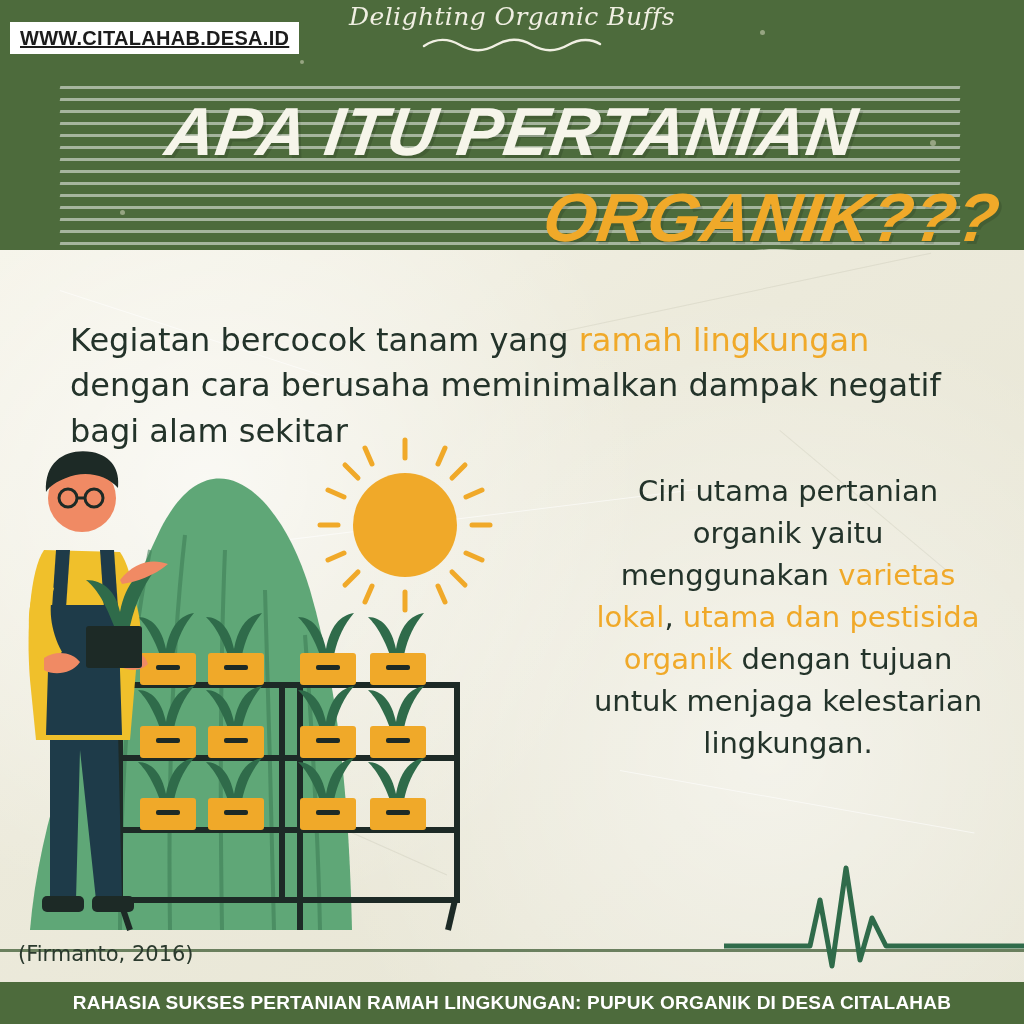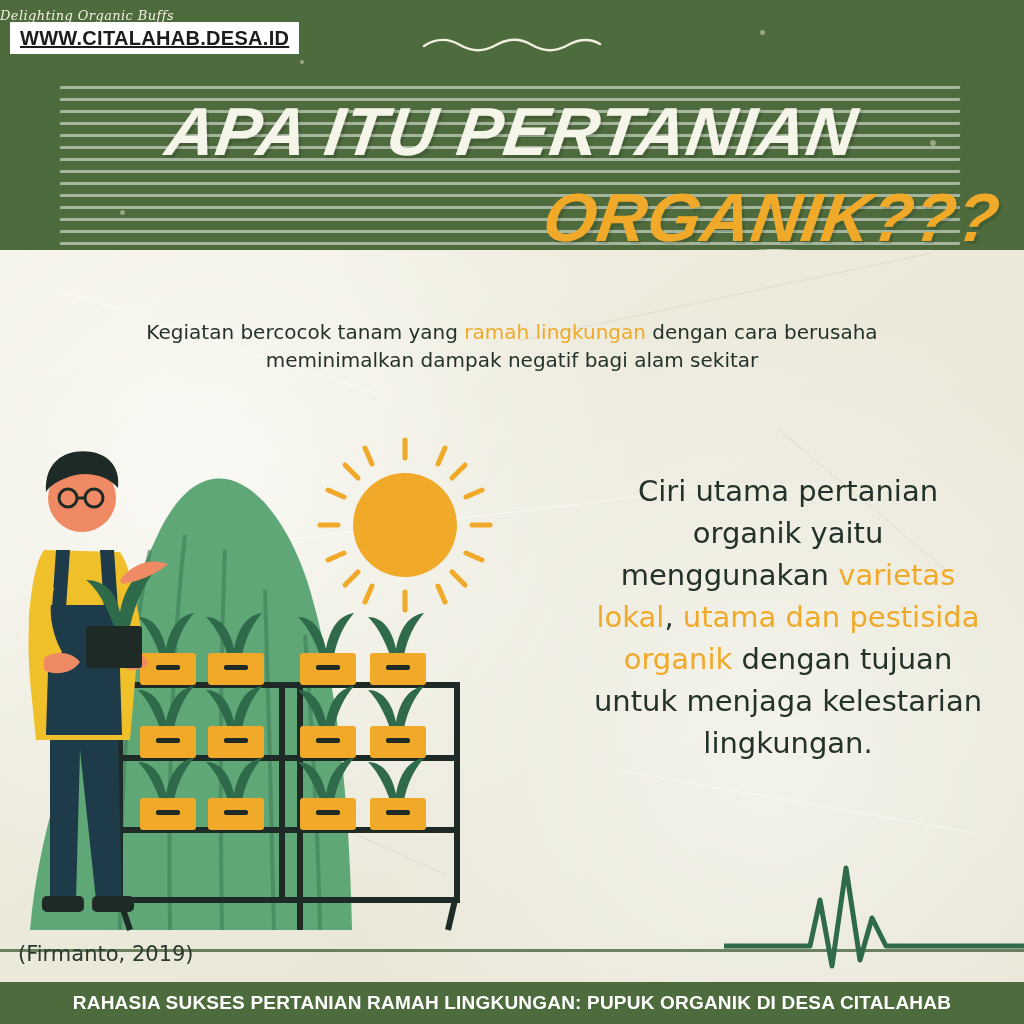--- a/index.html
+++ b/index.html
@@ -36,27 +36,27 @@
   }
   .speck {
     position: absolute;
     background: #dfe0c8;
     border-radius: 50%;
     opacity: .5;
   }
 
   .script-title {
     position: absolute;
-    top: 8px;
-    left: 0;
-    width: 1024px;
-    text-align: left;
+    top: 2px;
+    left: 0;
+    width: 1024px;
+    text-align: center;
     font-family: "DejaVu Serif", serif;
     font-style: italic;
-    font-size: 13px;
+    font-size: 25px;
     letter-spacing: .4px;
     color: #f0efe2;
   }
   .squiggle {
     position: absolute;
     top: 36px;
     left: 50%;
     transform: translateX(-50%);
   }
 
@@ -123,22 +123,21 @@
     transform-origin: left top;
   }
   .crease.dark { background: rgba(130,130,110,.13); }
 
   
   .intro {
     position: absolute;
     left: 70px;
     top: 318px;
     width: 884px;
-    text-align: center;
-    font-size: 20px;
+    font-size: 32px;
     line-height: 1.42;
     color: #23332a;
     font-family: "DejaVu Sans", sans-serif;
   }
   .hl { color: #f0a929; }
 
   
   .right-col {
     position: absolute;
     right: 36px;
@@ -421,19 +420,19 @@
       <path d="M120,150 C 134,132 152,128 168,134 C 154,146 136,152 122,154 Z" fill="#f08a64"></path>
     </g>
   </svg>
 
   <div class="ground-line"></div>
 
   <svg class="heartbeat" viewBox="0 0 300 130">
     <path d="M0,98 L70,98 L86,98 L96,52 L108,118 L122,20 L136,112 L148,70 L162,98 L300,98" fill="none" stroke="#2f6b4a" stroke-width="5" stroke-linejoin="round" stroke-linecap="round"></path>
   </svg>
 
-  <div class="citation">(Firmanto, 2019)</div>
+  <div class="citation">(Firmanto, 2016)</div>
 
   <div class="watermark">WWW.CITALAHAB.DESA.ID</div>
 
   <div class="caption-bar">RAHASIA SUKSES PERTANIAN RAMAH LINGKUNGAN: PUPUK ORGANIK DI DESA CITALAHAB</div>
 
 </div>
 
 </body></html>

